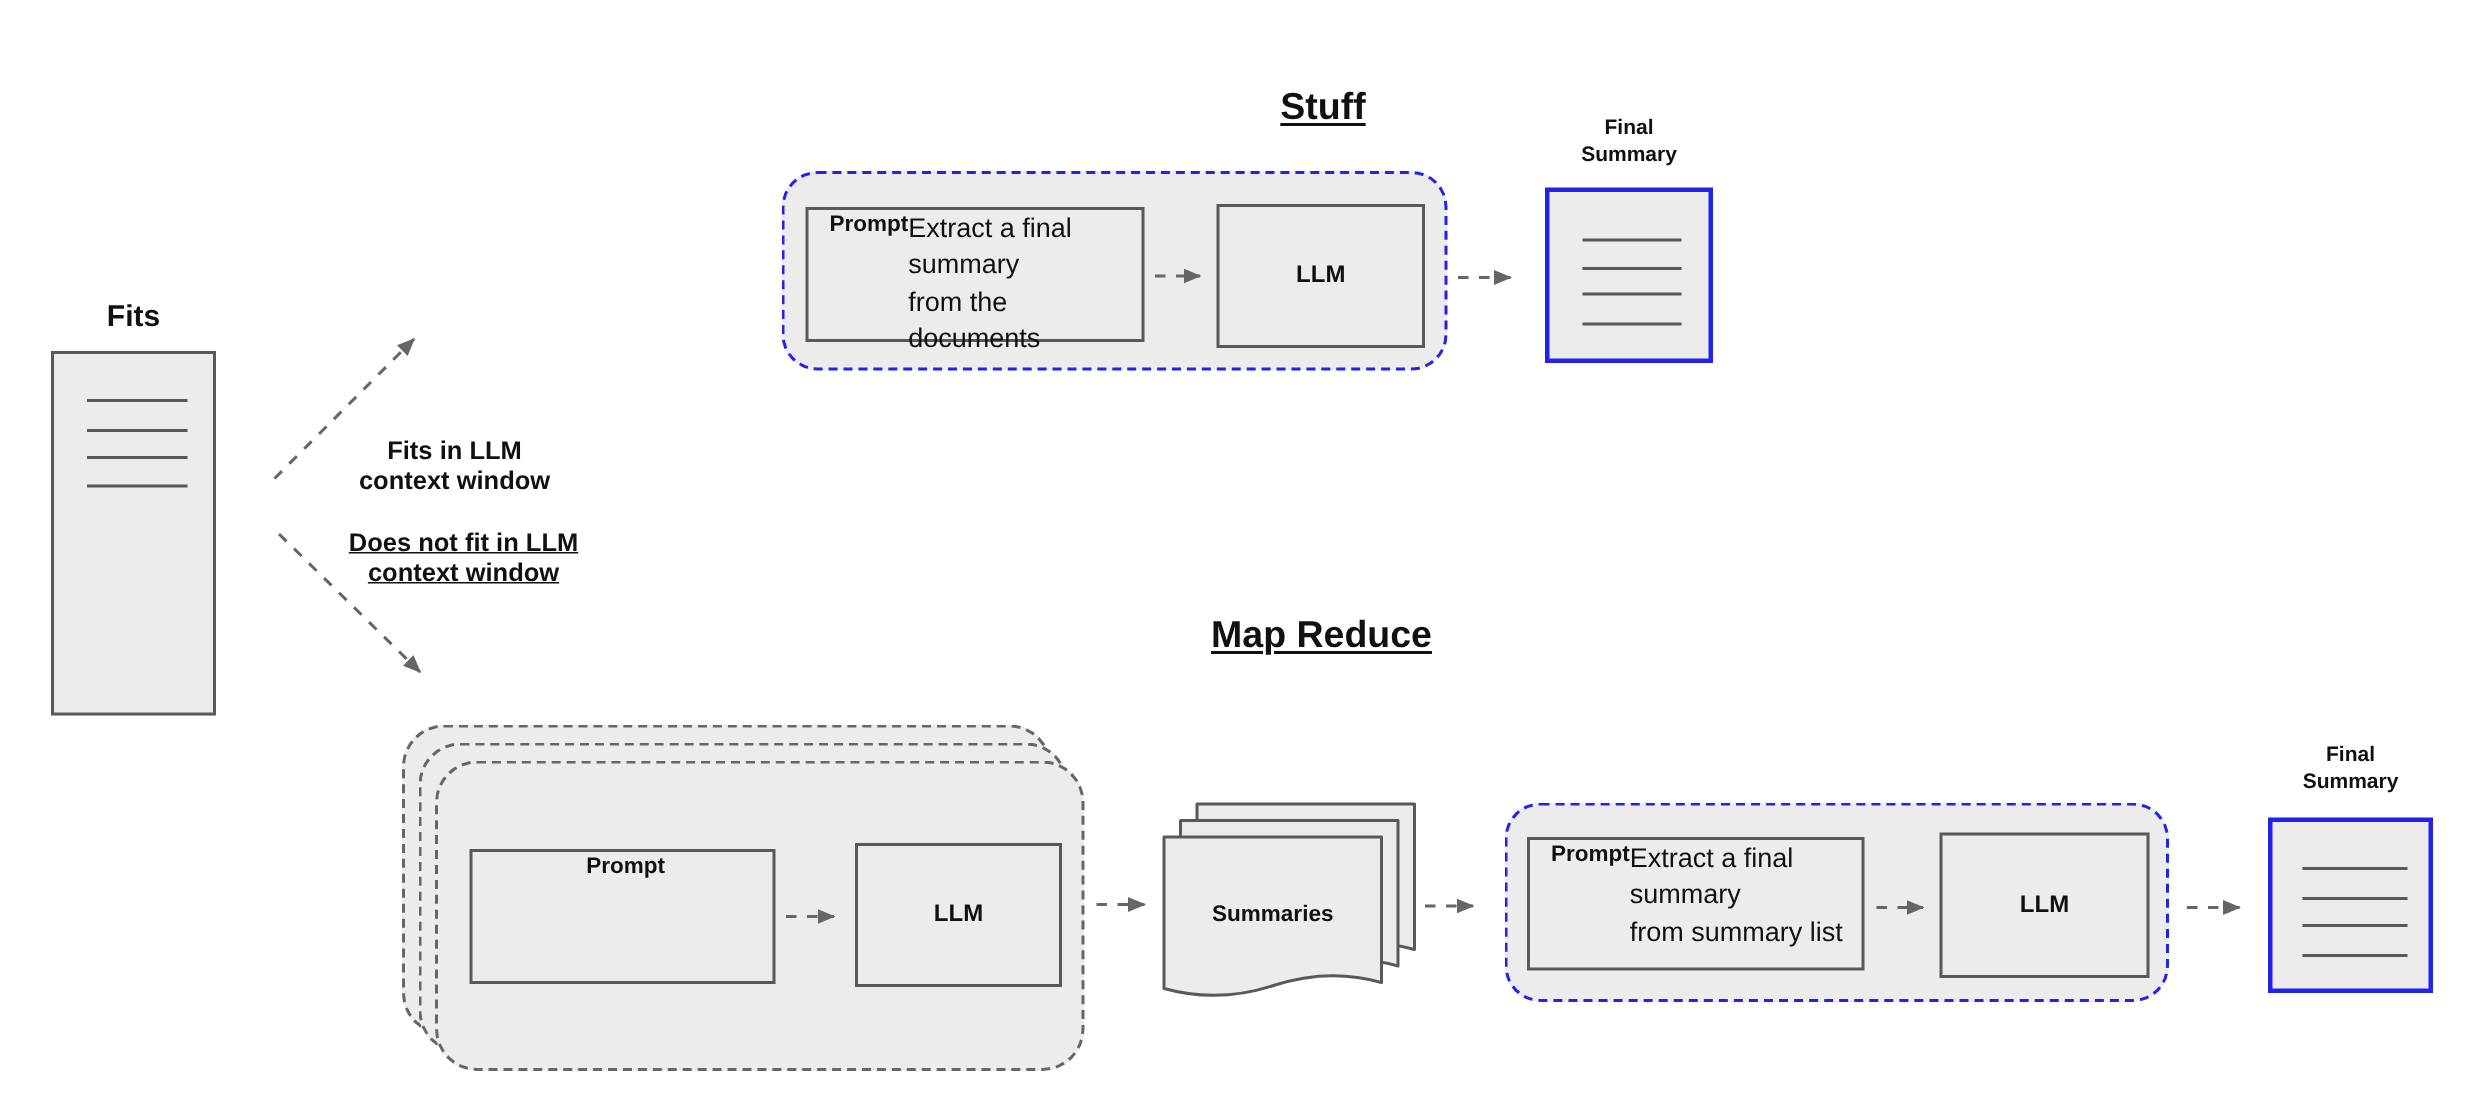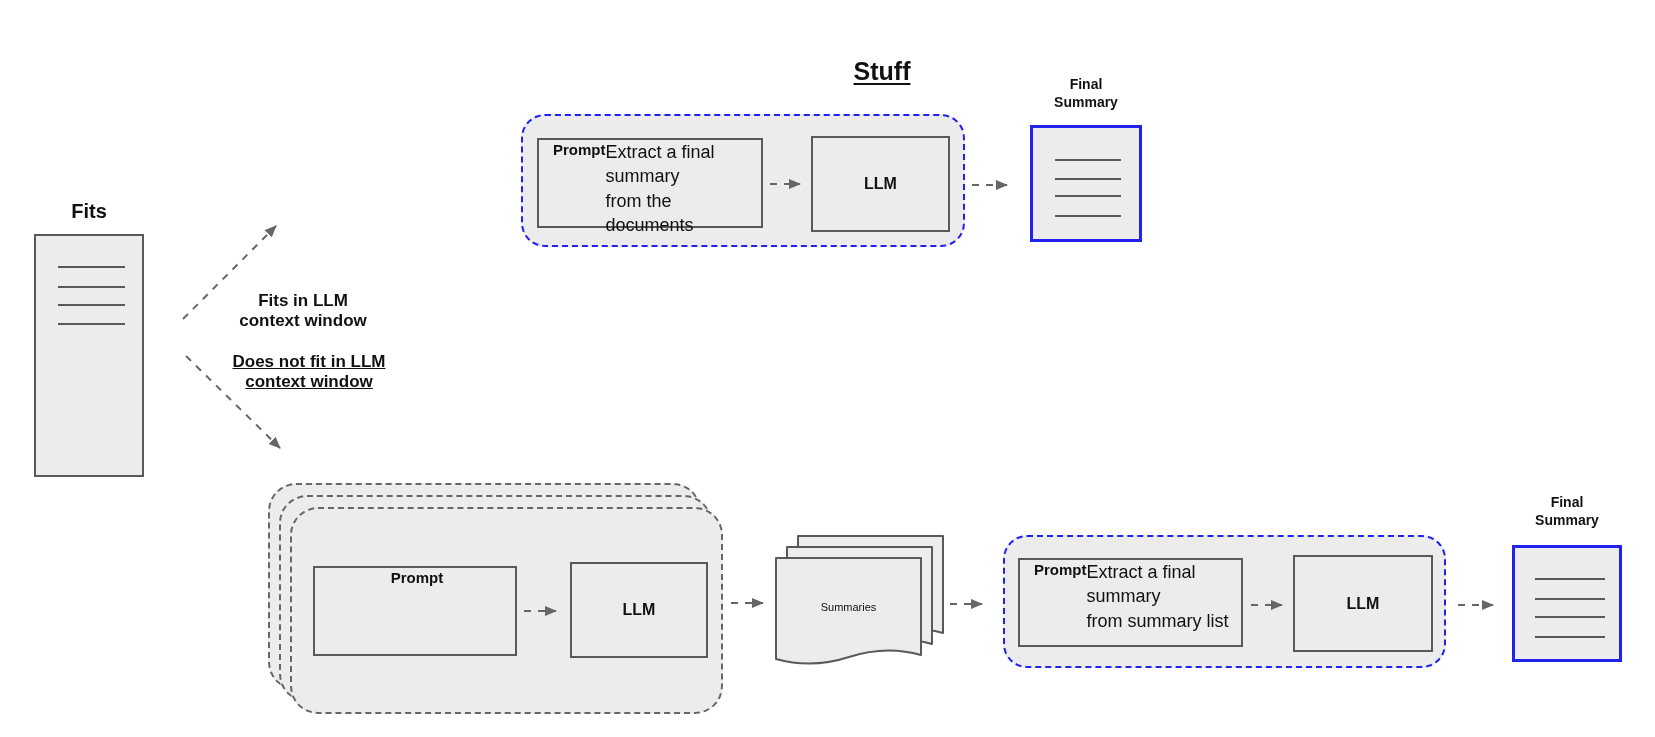--- a/index.html
+++ b/index.html
@@ -33,21 +33,21 @@
   .prompt-title{font-size:15px; font-weight:bold; line-height:1.35;}
   .prompt-body{font-size:18px; line-height:1.35; white-space:pre-line;}
   
   .llm-box{display:flex; align-items:center; justify-content:center; font-size:16px; font-weight:bold;}
   
   .doc-line{position:absolute; height:2px; background:var(--border);}
   .final-box{background:var(--fill); border:3px solid var(--blue); box-sizing:border-box;}
   .small-label{font-size:14px; font-weight:bold; text-align:center; white-space:pre-line; line-height:1.28;}
   .branch-label{font-size:17px; font-weight:bold; text-align:center; white-space:pre-line; line-height:1.18;}
   .docs-label{font-size:20px; font-weight:bold; text-align:center;}
-  .summaries-label{font-size:11px; font-weight:normal; text-align:center;}
+  .summaries-label{font-size:15px; font-weight:bold; text-align:center;}
   
   svg.overlay{position:absolute; left:0; top:0; pointer-events:none; z-index:9;}
   .arr{stroke:var(--arrow); stroke-width:2; stroke-dasharray:7 7; fill:none;}
   .ah{fill:var(--arrow);}
   .doc-shape{fill:var(--fill); stroke:var(--border); stroke-width:2; stroke-linejoin:round;}
   .z1{z-index:1}.z2{z-index:2}.z3{z-index:3}.z4{z-index:4}.z5{z-index:5}
 </style>
 </head>
 <body>
 
@@ -82,20 +82,21 @@
   <div class="abs small-label" style="left:1030px; top:76px; width:112px;">Final
 Summary</div>
 
   <div class="abs final-box z2" style="left:1030px; top:125px; width:112px; height:117px;">
     <i class="doc-line" style="left:22px; top:31px; width:66px;"></i>
     <i class="doc-line" style="left:22px; top:50px; width:66px;"></i>
     <i class="doc-line" style="left:22px; top:67px; width:66px;"></i>
     <i class="doc-line" style="left:22px; top:87px; width:66px;"></i>
   </div>
 
+  <div class="abs section-title" style="left:781px; top:385px; width:200px;">Map Reduce</div>
 
   <div class="abs dash-gray z1" style="left:268px; top:483px; width:433px; height:207px;"></div>
   <div class="abs dash-gray z2" style="left:279px; top:495px; width:433px; height:207px;"></div>
   <div class="abs dash-gray z3" style="left:290px; top:507px; width:433px; height:207px;"></div>
 
   <div class="abs gbox prompt-box z4" style="left:313px; top:566px; width:204px; height:90px;">
     <div class="prompt-title">Prompt</div>
   </div>
 
   <div class="abs gbox llm-box z4" style="left:570px; top:562px; width:138px; height:96px;">LLM</div>

